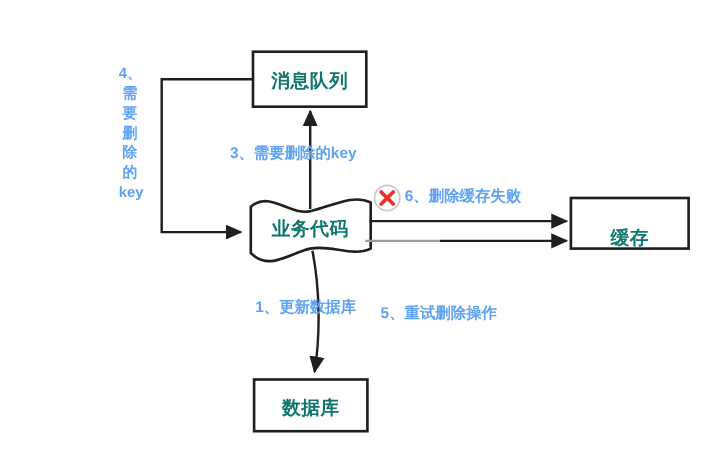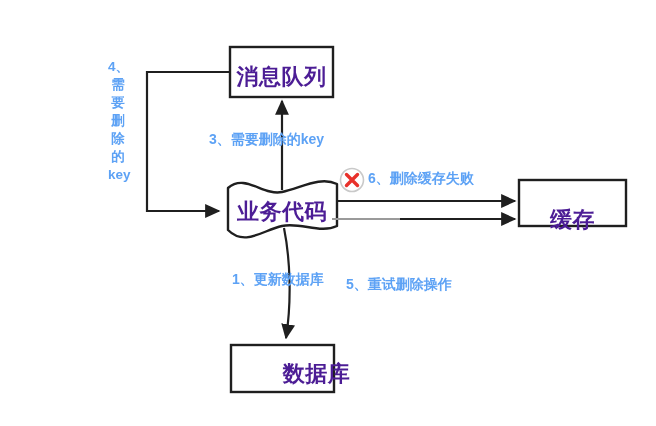--- a/index.html
+++ b/index.html
@@ -16,23 +16,23 @@
   }
   #canvas {
     position: absolute;
     left: 0;
     top: 0;
     width: 656px;
     height: 426px;
   }
   .node-label {
     position: absolute;
-    color: #4c1d95;
+    color: #0f766e;
     font-weight: bold;
-    font-size: 22px;
+    font-size: 17px;
     letter-spacing: 0.5px;
     white-space: nowrap;
     text-align: center;
     font-family: "Liberation Sans", "DejaVu Sans", sans-serif;
   }
   .edge-label {
     position: absolute;
     color: #5DA2F5;
     font-weight: bold;
     font-size: 14px;
@@ -93,21 +93,21 @@
     <path d="M 346.5 174.5 L 357.5 185.5 M 357.5 174.5 L 346.5 185.5" stroke="#E8312B" stroke-width="3.4" stroke-linecap="round"></path>
   </g>
 </svg>
 
 <div class="node-label" style="left:230px; top:62px; width:103px;">消息队列</div>
 
 <div class="node-label" style="left:226px; top:197px; width:112px;">业务代码</div>
 
 <div class="node-label" style="left:519px; top:193px; width:107px;margin-top:12px;">缓存</div>
 
-<div class="node-label" style="left:231px; top:359px; width:103px;margin-left:34px;">数据库</div>
+<div class="node-label" style="left:231px; top:359px; width:103px;">数据库</div>
 
 <div class="edge-label" style="left:232px; top:271px;">1、更新数据库</div>
 
 <div class="edge-label" style="left:368px; top:170px;">6、删除缓存失败</div>
 
 <div class="edge-label" style="left:209px; top:131px;">3、需要删除的key</div>
 
 <div class="edge-label" style="left:346px; top:230px;margin-top:46px;">5、重试删除操作</div>
 
 <div class="edge-label-vertical" style="left:108px; top:58px;">

